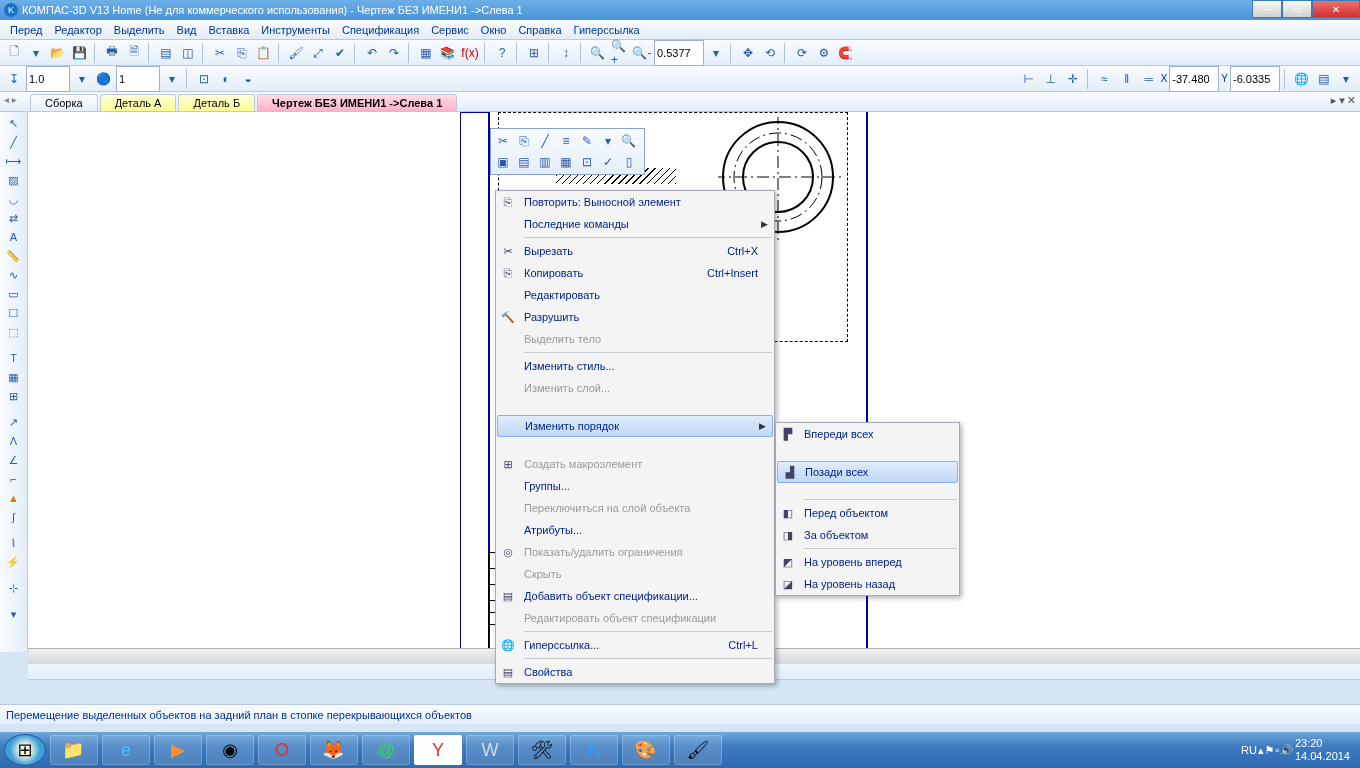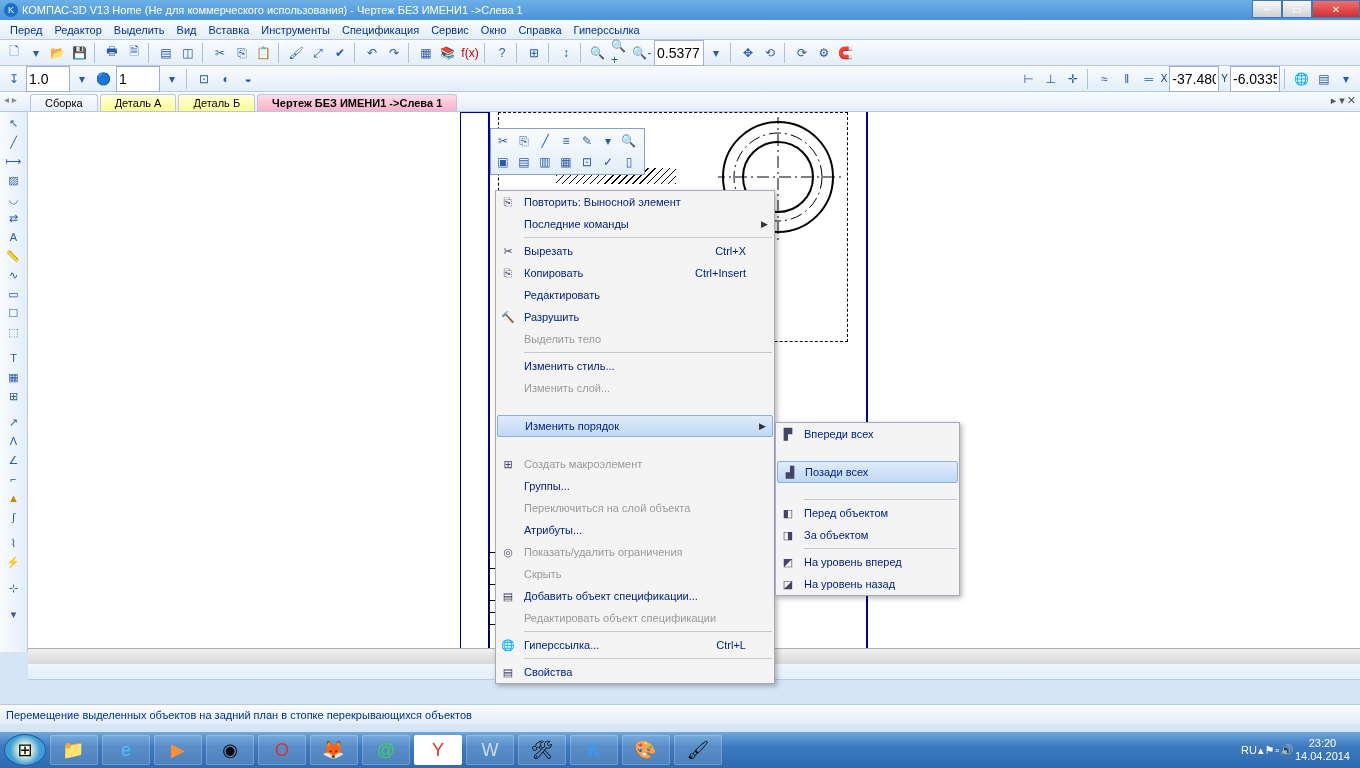--- a/index.html
+++ b/index.html
@@ -7,21 +7,21 @@
 .title-bar{height:20px;background:linear-gradient(#6db0e8,#4a93d8);color:#fff;display:flex;align-items:center;padding-left:4px;position:relative}
 .title-bar .icon{width:14px;height:14px;margin-right:4px;background:#1a70c8;border-radius:50%;display:flex;align-items:center;justify-content:center;font-size:9px}
 .win-btns{position:absolute;right:0;top:0;display:flex}
 .win-btn{width:30px;height:18px;border:1px solid #3a7ab8;background:linear-gradient(#f8f8f8,#d0d0d0);display:flex;align-items:center;justify-content:center;font-size:10px}
 .win-btn.close{background:linear-gradient(#f07070,#d03030);color:#fff;width:48px}
 .menu-bar{height:20px;background:linear-gradient(#f8fbfe,#e3eef9);display:flex;align-items:center;padding-left:4px;border-bottom:1px solid #b8c8e0}
 .menu-bar span{padding:2px 6px;color:#003399;cursor:pointer}
 .toolbar{height:26px;background:linear-gradient(#f8fbfe,#e3eef9);display:flex;align-items:center;border-bottom:1px solid #b8c8e0;padding:0 4px;gap:2px}
 .tb-btn{width:20px;height:20px;border:1px solid transparent;display:flex;align-items:center;justify-content:center;font-size:12px;color:#2a5aa8}
 .tb-sep{width:4px;height:20px;border-left:1px solid #b0c0d8;margin:0 2px}
-.tb-input{height:18px;border:1px solid #a0b0d0;background:#fff;padding:12px 2px;font-size:14px}
+.tb-input{height:18px;border:1px solid #a0b0d0;background:#fff;padding:12px 2px;font-size:11px}
 .tabs-row{height:20px;background:linear-gradient(#f8fbfe,#e3eef9);display:flex;align-items:flex-end;border-bottom:1px solid #b8c8e0;padding-left:30px;position:relative}
 .tabs-row .nav-l{position:absolute;left:4px;top:2px;font-size:10px;color:#888}
 .tab{padding:2px 14px;border:1px solid #b8c8e0;border-bottom:none;background:linear-gradient(#fbfdff,#e8f0fa);margin-right:2px;border-radius:3px 3px 0 0}
 .tab.yellow{background:linear-gradient(#ffffdb,#ffff90)}
 .tab.red{background:linear-gradient(#ffdde8,#ffb0c8)}
 .tab.active{font-weight:bold}
 .tabs-row .rbtns{position:absolute;right:4px;top:2px;display:flex;gap:2px;font-size:10px;color:#555}
 .main{display:flex;height:540px;position:relative}
 .left-tools{width:28px;background:linear-gradient(90deg,#f8fbfe,#e3eef9);border-right:1px solid #b8c8e0;display:flex;flex-direction:column;align-items:center;padding-top:2px;gap:1px}
 .left-tools .lt{width:20px;height:18px;display:flex;align-items:center;justify-content:center;font-size:11px;color:#2a5aa8;border:1px solid transparent}
@@ -30,31 +30,31 @@
 .scroll-thumb-h{position:absolute;left:40%;width:200px;height:12px;top:1px;background:linear-gradient(#d8e4f4,#b8c8e8);border:1px solid #8aa0c8;border-radius:2px}
 .border-frame{position:absolute;left:460px;top:-8px;width:380px;height:580px;border:2px solid #0000aa}
 .float-toolbar{position:absolute;left:490px;top:128px;width:155px;background:linear-gradient(#f8fbfe,#e3eef9);border:1px solid #8aa0c8;padding:2px;display:grid;grid-template-columns:repeat(7,20px);grid-auto-rows:20px;gap:1px}
 .float-toolbar .tb-btn{width:20px;height:20px}
 .ctx-menu{position:absolute;left:495px;top:190px;width:280px;background:#f4f4f4;border:1px solid #a8a8b8;box-shadow:2px 2px 5px rgba(0,0,0,0.3);z-index:10}
 .ctx-item{display:flex;align-items:center;height:22px;padding:0 8px 0 28px;position:relative;color:#00238a}
 .ctx-item.disabled{color:#999}
 .ctx-item.highlight{background:linear-gradient(#e0ecfa,#c0d8f5);border:1px solid #8ab0e0;border-radius:2px;margin:16px 1px;padding-left:27px}
 .ctx-item .ico{position:absolute;left:4px;width:16px;height:16px;display:flex;align-items:center;justify-content:center;font-size:11px;color:#446}
 .ctx-item .arrow{position:absolute;right:6px;font-size:9px;color:#333}
-.ctx-item .shortcut{position:absolute;right:28px;color:#00238a}
+.ctx-item .shortcut{position:absolute;right:16px;color:#00238a}
 .ctx-sep{height:1px;background:#c8c8d0;margin:2px 2px 2px 28px}
 .submenu{position:absolute;left:775px;top:422px;width:185px;background:#f4f4f4;border:1px solid #a8a8b8;box-shadow:2px 2px 5px rgba(0,0,0,0.3);z-index:11}
 .submenu .ctx-item.highlight{background:linear-gradient(#e0ecfa,#c0d8f5)}
 .panel-bar{height:28px;background:linear-gradient(#f8fbfe,#e3eef9);border-top:1px solid #b8c8e0;border-bottom:1px solid #b8c8e0;margin-left:28px}
 .status-bar{height:20px;background:linear-gradient(#f8fbfe,#e3eef9);display:flex;align-items:center;padding-left:6px;color:#003399;border-top:1px solid #b8c8e0}
 .taskbar{position:absolute;bottom:0;left:0;right:0;height:36px;background:linear-gradient(#6fa8dc,#3d7abf 40%,#2d6aaf);display:flex;align-items:center;padding:0 4px}
 .start-btn{width:42px;height:32px;background:radial-gradient(circle,#fafae0 20%,#3d9fd8 60%);border-radius:50%;display:flex;align-items:center;justify-content:center;font-size:18px;border:1px solid #2a5a9a}
 .task-item{width:48px;height:30px;margin-left:4px;background:rgba(255,255,255,0.15);border:1px solid rgba(255,255,255,0.2);border-radius:2px;display:flex;align-items:center;justify-content:center;font-size:18px}
 .tray{margin-left:auto;display:flex;align-items:center;gap:1px;color:#fff;font-size:11px;padding-right:6px}
-.tray .clock{text-align:center;line-height:1.2}
+.tray .clock{line-height:1.2}
 .gap-below{height:24px;background:#d6e5f5}
 svg{display:block}
 .hatch{position:absolute;background:repeating-linear-gradient(45deg,#00a000 0 1px,transparent 1px 5px)}
 .hatch2{position:absolute;background:repeating-linear-gradient(135deg,#000 0 1px,transparent 1px 5px)}
 </style>
 </head>
 <body>
 
 <div class="title-bar">
   <span class="icon">K</span>

